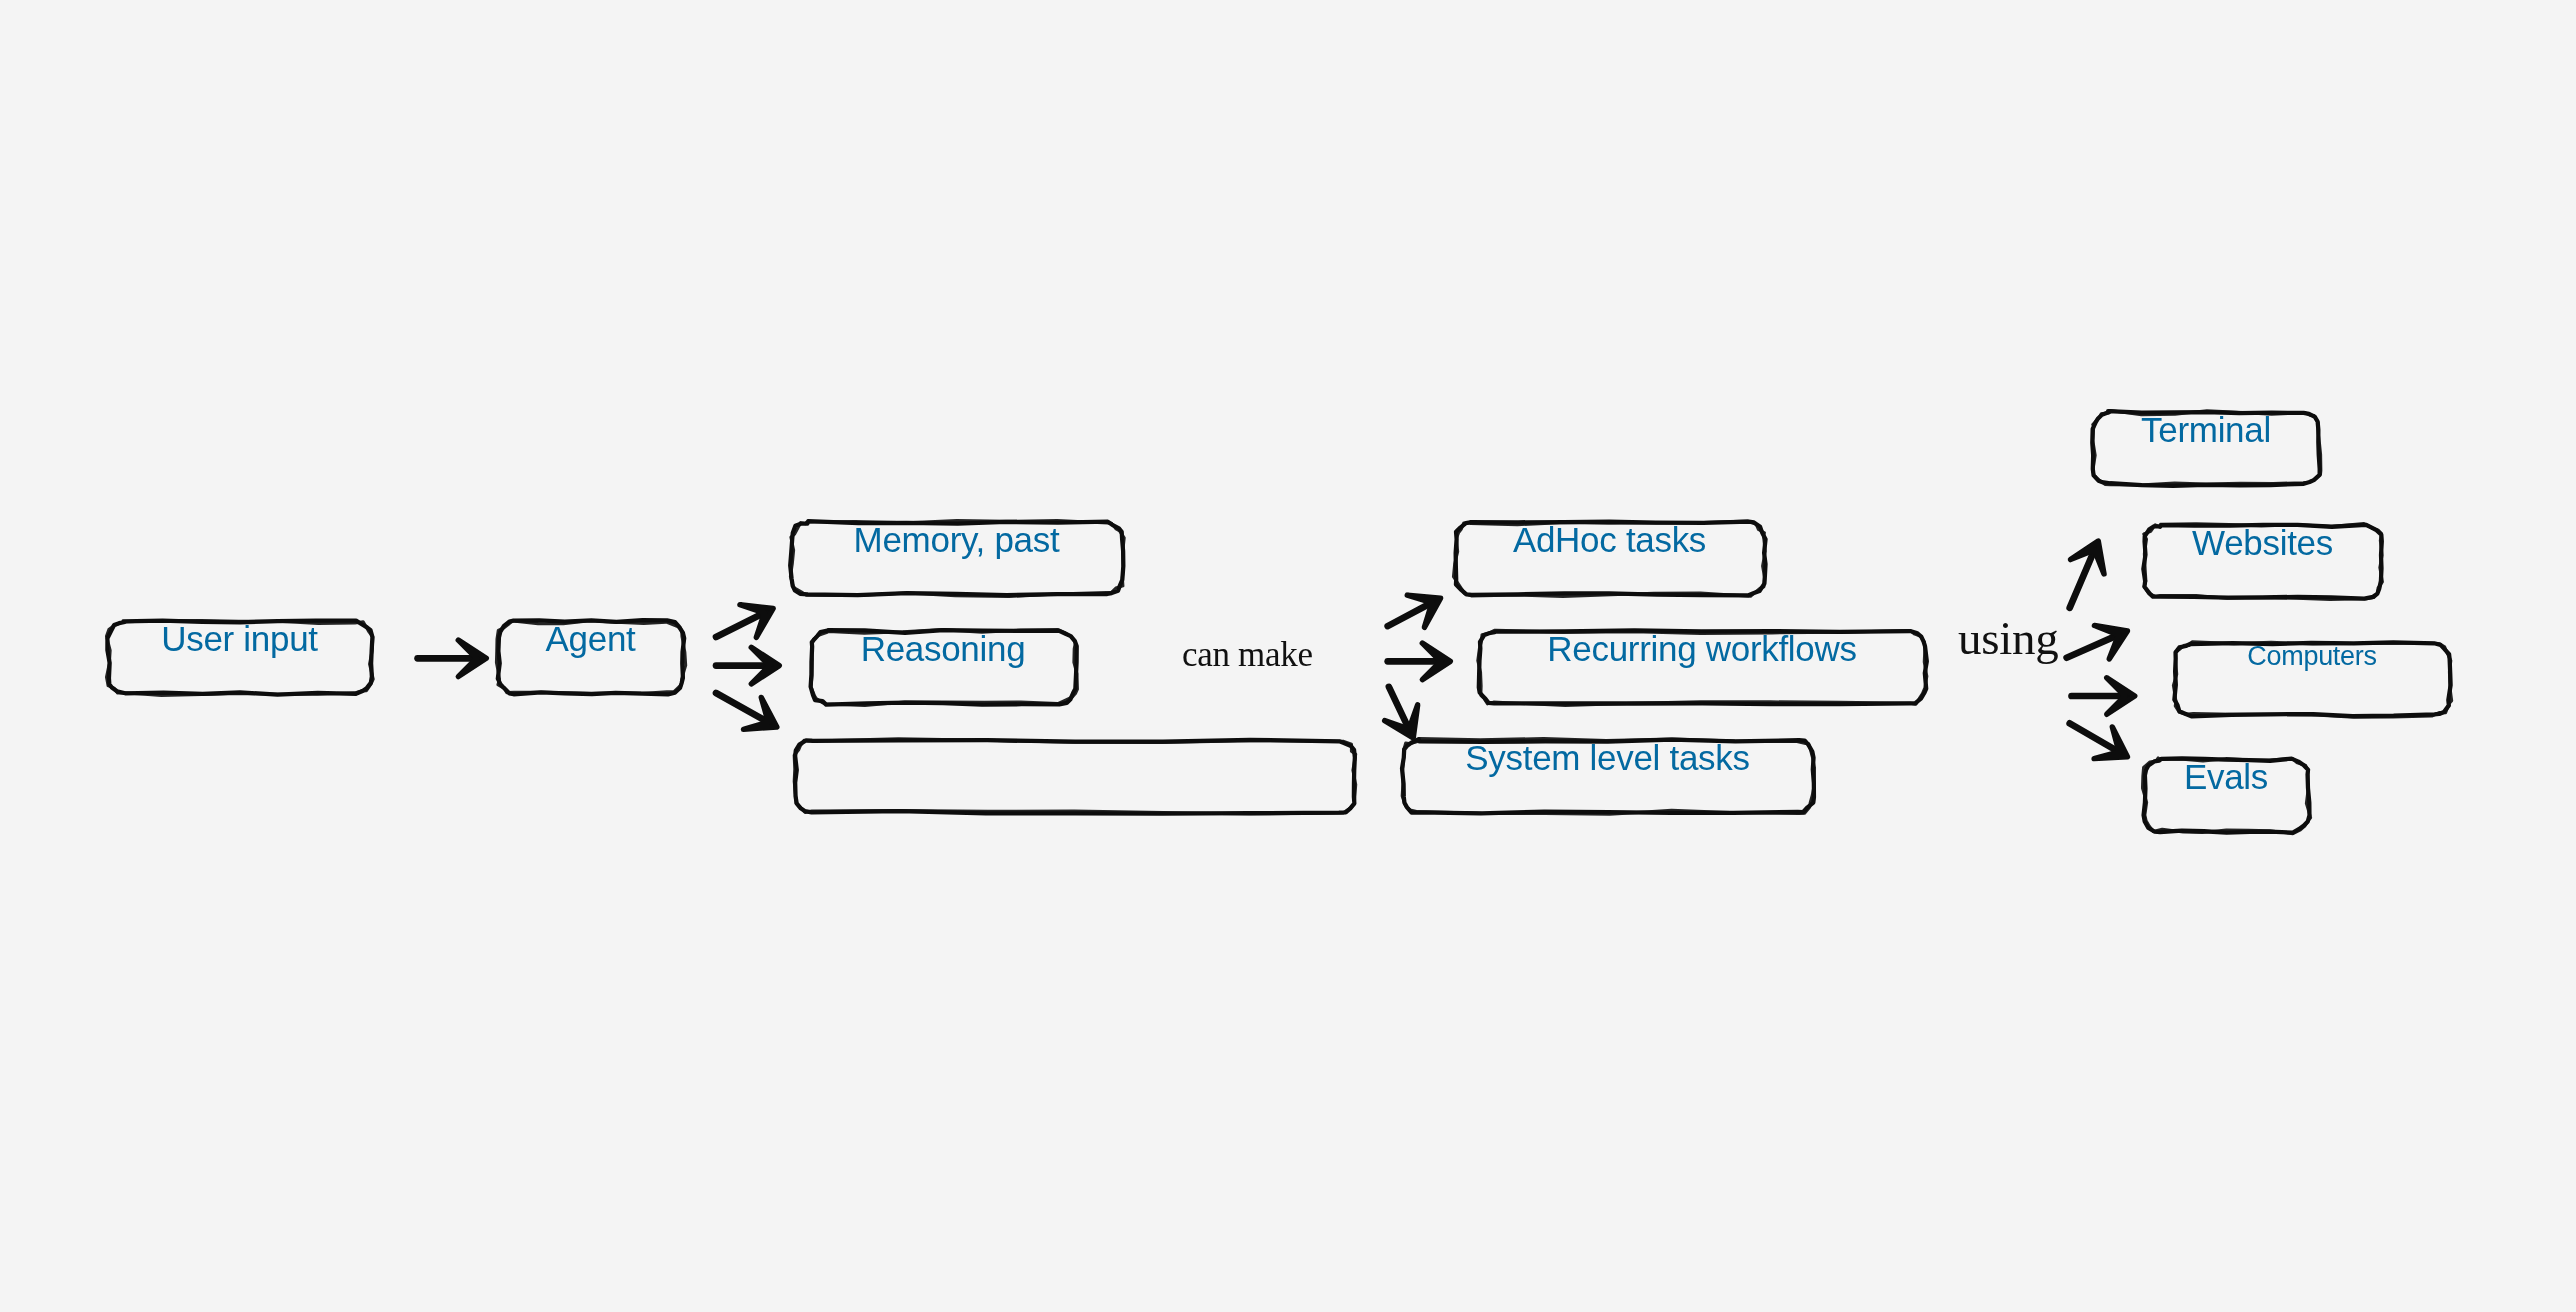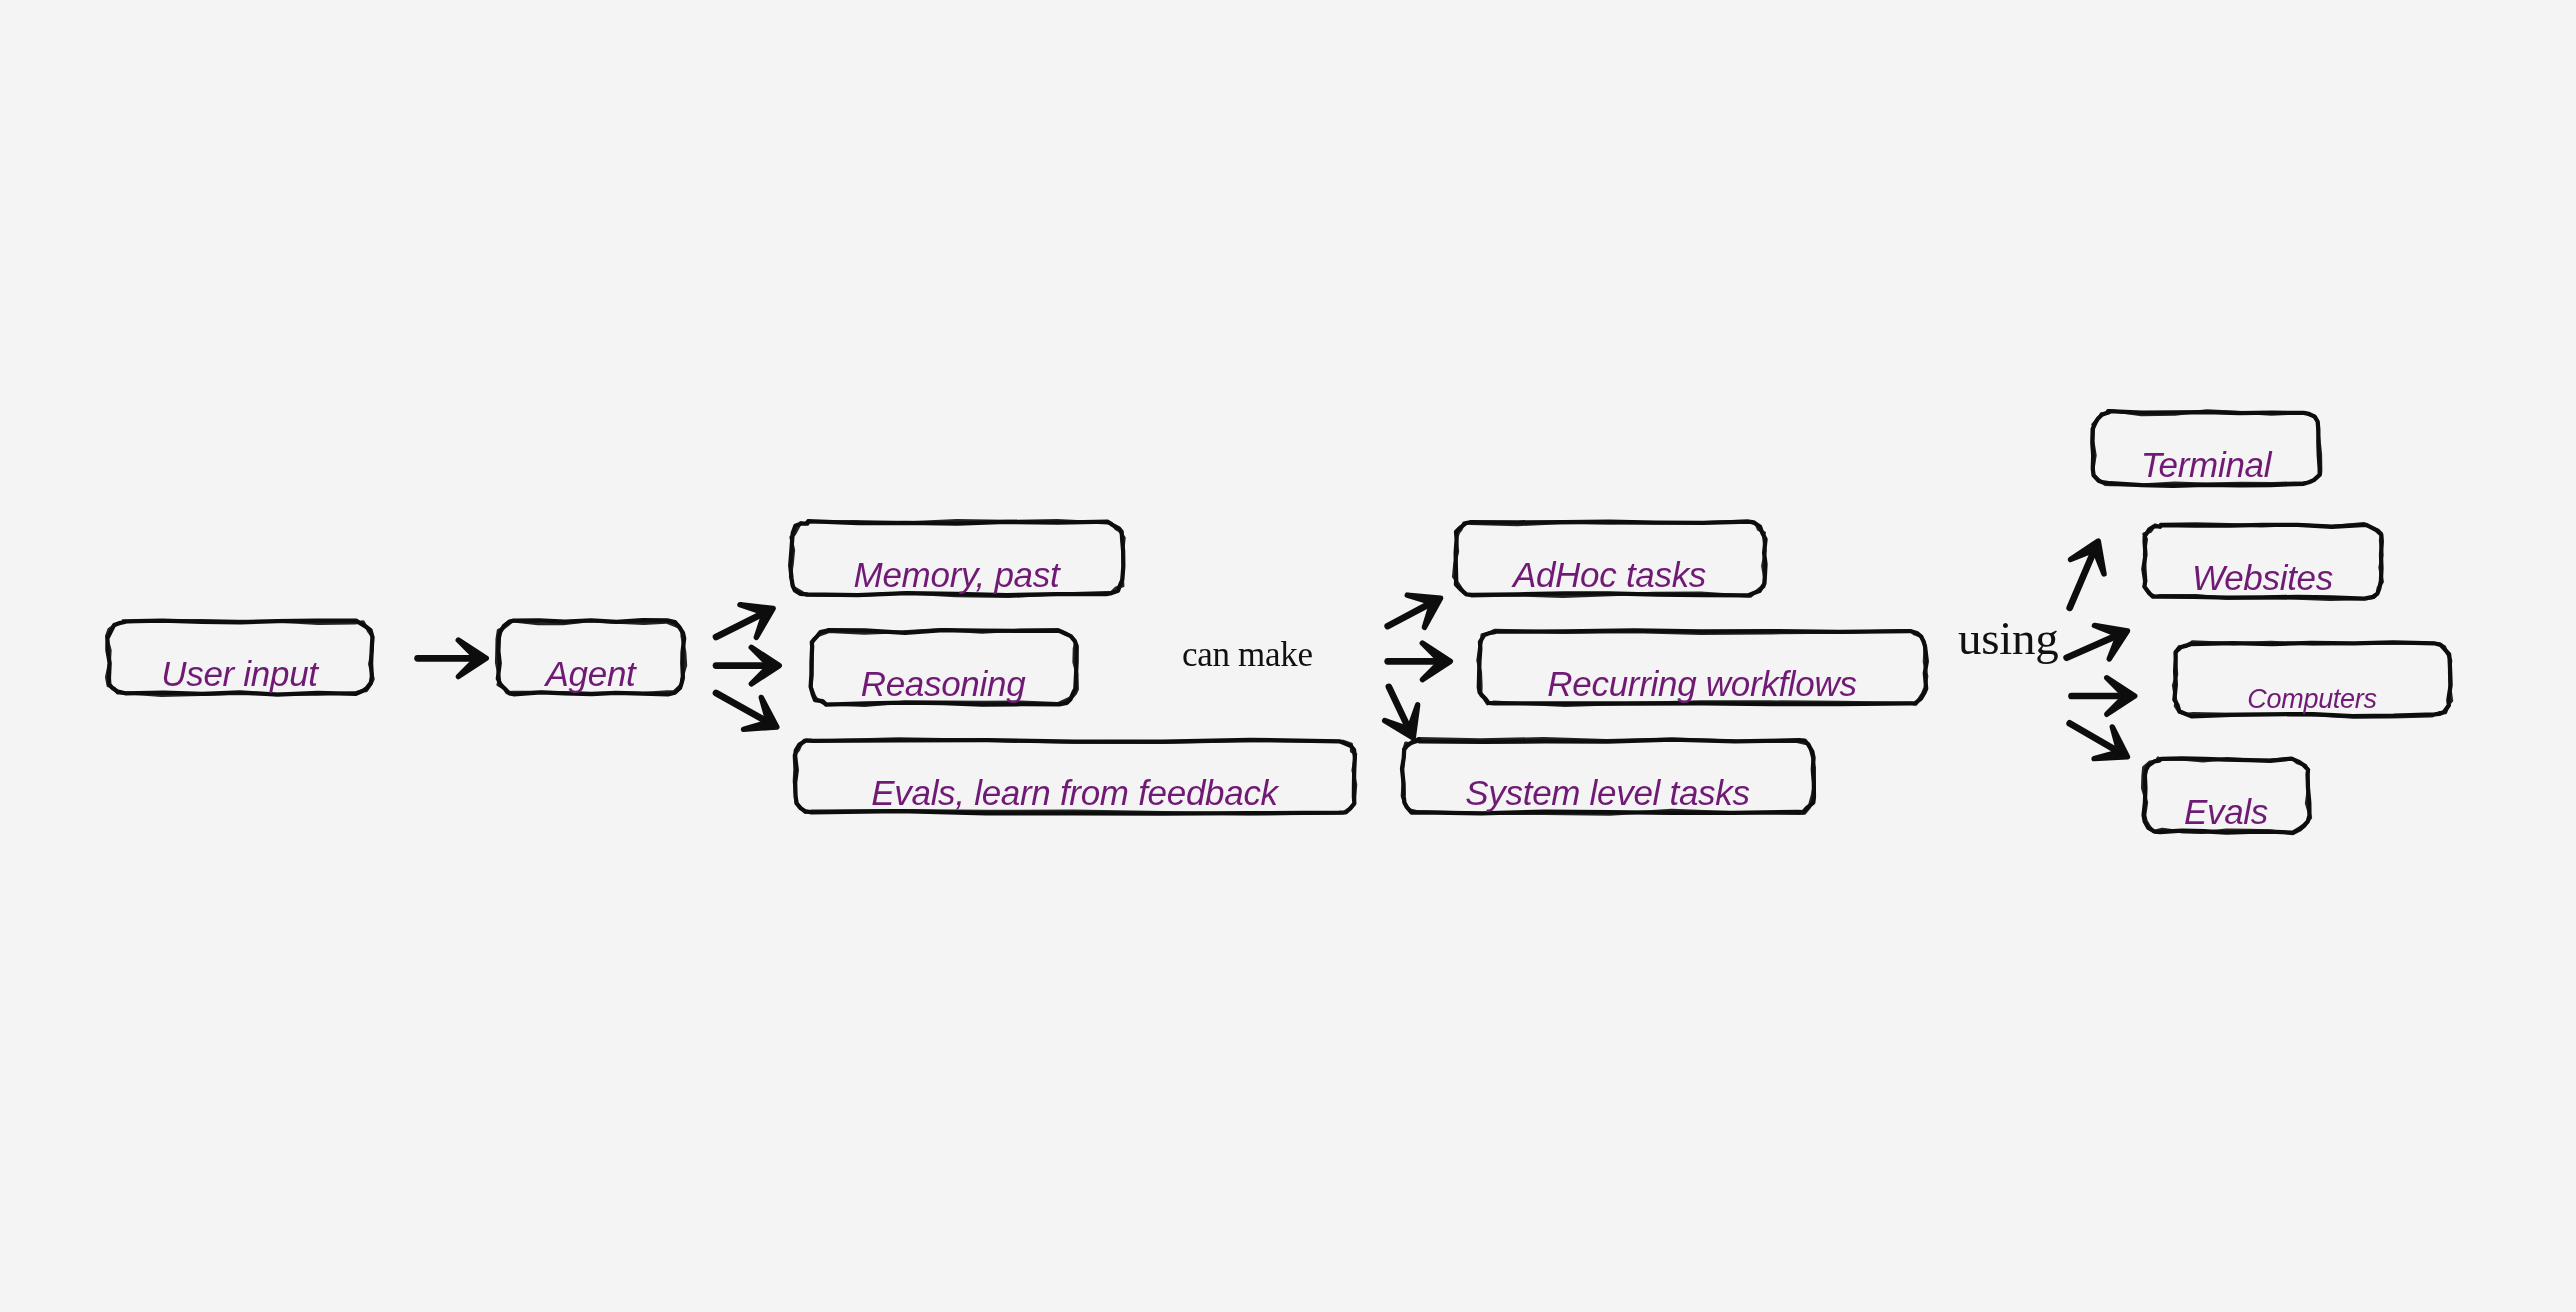--- a/index.html
+++ b/index.html
@@ -14,28 +14,27 @@
     position: relative;
     width: 2576px;
     height: 1313px;
     background: #f4f4f4;
     overflow: hidden;
   }
   .node {
     position: absolute;
     box-sizing: border-box;
     display: flex;
-    align-items: flex-end;
+    align-items: flex-start;
     justify-content: center;
-    color: #701a75;
+    color: #0369a1;
     background: transparent;
     font-family: "Liberation Sans", sans-serif;
     white-space: nowrap;
     letter-spacing: -0.3px;
-    font-style: italic;
   }
   .node .node-label {
     position: relative;
     z-index: 3;
     line-height: 1;
     padding-bottom: 2.4px;
   }
   
   .node .sketch {
     position: absolute;
@@ -112,21 +111,20 @@
         <path d="M28.30 -0.08 L86.75 2.69 L150.31 0.52 L214.19 -3.12 L280.24 1.06 L344.05 -2.40 L405.56 -3.14 L417.43 2.29 L426.45 8.06 L434.00 17.85 L431.91 28.16 L431.38 50.61 L436.45 69.63 L437.21 94.60 L433.90 101.78 L428.87 107.35 L415.82 113.38 L404.96 118.12 L344.06 115.49 L283.72 115.96 L218.40 115.66 L153.15 115.75 L87.71 121.40 L23.46 118.89 L17.83 116.71 L7.29 109.31 L4.97 105.53 L-0.78 90.72 L0.73 72.79 L1.32 45.24 L-0.03 26.59 L3.33 12.61 L10.74 6.46 L17.43 4.14 L24.63 1.76 Z" stroke-width="5" opacity="0.9"></path>
       </svg>
     <span class="node-label">Reasoning</span>
   </div>
 
   <div class="node" style="left: 795px; top: 740px; width: 559px; height: 72px; font-size: 35px;">
     <svg class="sketch" viewBox="-14 -14 948 146" preserveAspectRatio="none" style="left: -8.5px; top: -8.5px; width: 576px; height: 89px; position: absolute;">
         <path d="M27.01 0.55 L169.63 -0.14 L315.28 -0.49 L460.04 1.93 L604.85 1.75 L748.11 -1.18 L894.92 1.35 L902.55 4.05 L914.31 9.03 L919.26 15.16 L920.59 27.70 L919.56 48.45 L919.11 71.60 L918.99 92.24 L919.81 103.04 L913.18 111.25 L905.57 117.73 L894.32 118.16 L747.45 119.26 L602.55 119.90 L461.11 119.40 L313.22 119.45 L171.82 115.86 L26.56 117.88 L15.26 115.74 L8.55 111.19 L1.94 103.18 L0.07 91.17 L-0.53 68.88 L2.08 48.23 L-0.59 25.43 L0.51 16.06 L6.28 6.75 L17.08 -0.07 L25.91 0.14 Z" stroke-width="7"></path>
         <path d="M28.04 0.71 L169.39 -2.87 L314.10 -0.43 L456.65 2.63 L601.20 3.10 L748.26 0.23 L891.89 1.13 L902.36 1.30 L915.04 6.07 L914.94 17.65 L922.00 22.46 L917.38 48.79 L922.05 72.09 L920.35 94.48 L919.70 104.26 L912.13 111.68 L901.33 118.66 L893.81 118.91 L748.08 120.51 L605.28 118.05 L458.32 115.83 L315.98 115.97 L170.28 114.94 L26.96 115.64 L15.87 117.97 L7.34 108.72 L0.87 102.89 L0.67 95.56 L-2.14 67.12 L-1.20 46.93 L-2.19 24.18 L5.35 15.05 L7.74 9.24 L13.95 -0.41 L26.11 1.08 Z" stroke-width="5" opacity="0.9"></path>
       </svg>
-    <span class="node-label">Evals, learn from feedback</span>
   </div>
 
   <div class="node" style="left: 1455px; top: 522px; width: 309px; height: 72px; font-size: 35px;">
     <svg class="sketch" viewBox="-14 -14 536 146" preserveAspectRatio="none" style="left: -8.5px; top: -8.5px; width: 326px; height: 89px; position: absolute;">
         <path d="M24.11 -0.75 L102.90 -0.42 L178.24 -0.66 L252.67 -1.54 L329.12 -0.02 L407.51 0.46 L482.02 -1.44 L490.66 -0.11 L500.86 7.10 L504.31 16.95 L509.77 27.55 L507.39 49.81 L509.72 68.13 L508.36 93.39 L507.85 100.19 L499.82 112.43 L490.66 115.68 L480.68 119.51 L404.78 119.27 L331.73 118.38 L252.22 116.12 L179.38 116.21 L102.59 117.73 L26.76 118.76 L17.78 117.88 L9.49 110.52 L0.70 101.55 L1.13 93.10 L0.53 71.02 L0.20 49.92 L1.79 27.14 L0.83 15.31 L7.94 8.29 L17.10 0.85 L26.17 -0.64 Z" stroke-width="7"></path>
         <path d="M25.01 1.62 L101.88 3.50 L179.65 -0.23 L252.00 1.24 L331.75 0.57 L408.54 -0.16 L479.75 -2.50 L494.09 2.40 L497.95 11.18 L507.92 16.75 L506.47 22.74 L509.21 47.51 L504.90 71.18 L508.02 89.20 L507.15 105.38 L500.84 107.87 L489.59 117.09 L485.06 120.99 L402.90 115.76 L326.47 116.13 L255.52 118.51 L176.43 121.16 L102.63 118.71 L25.92 120.41 L14.36 115.88 L10.81 109.95 L5.43 101.84 L-3.40 88.68 L-1.34 67.67 L3.56 47.84 L1.56 26.26 L5.14 16.37 L9.64 10.61 L13.40 0.84 L26.07 0.28 Z" stroke-width="5" opacity="0.9"></path>
       </svg>
     <span class="node-label">AdHoc tasks</span>
   </div>
 

